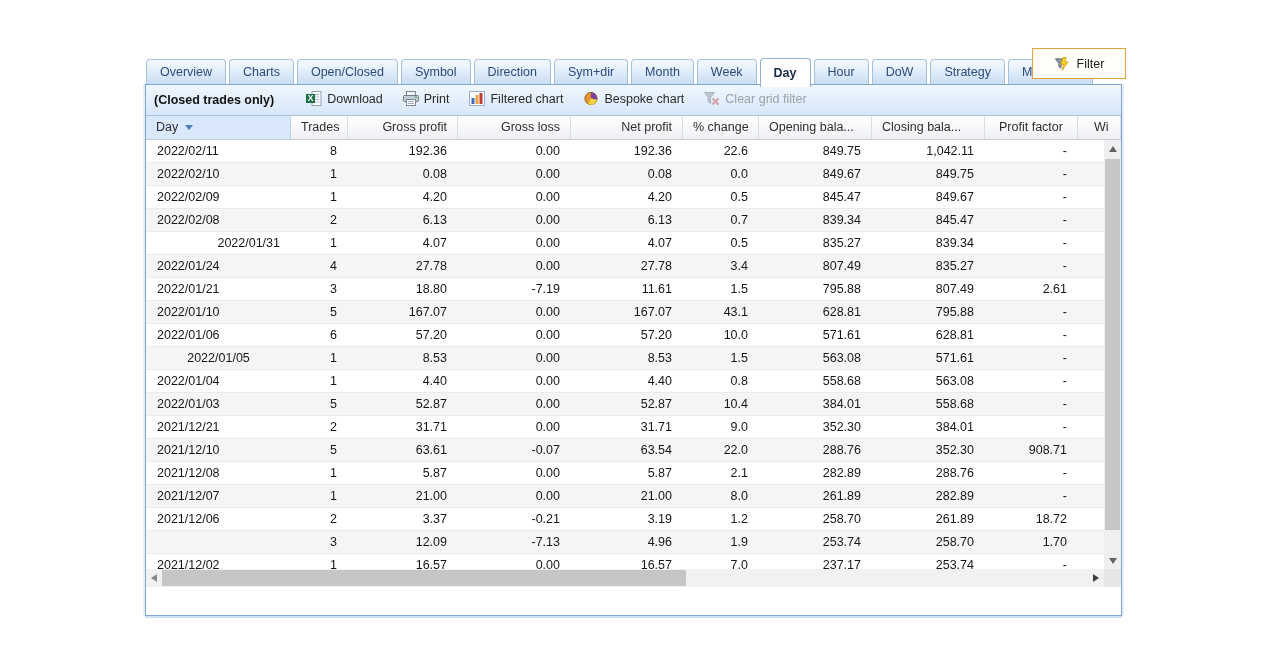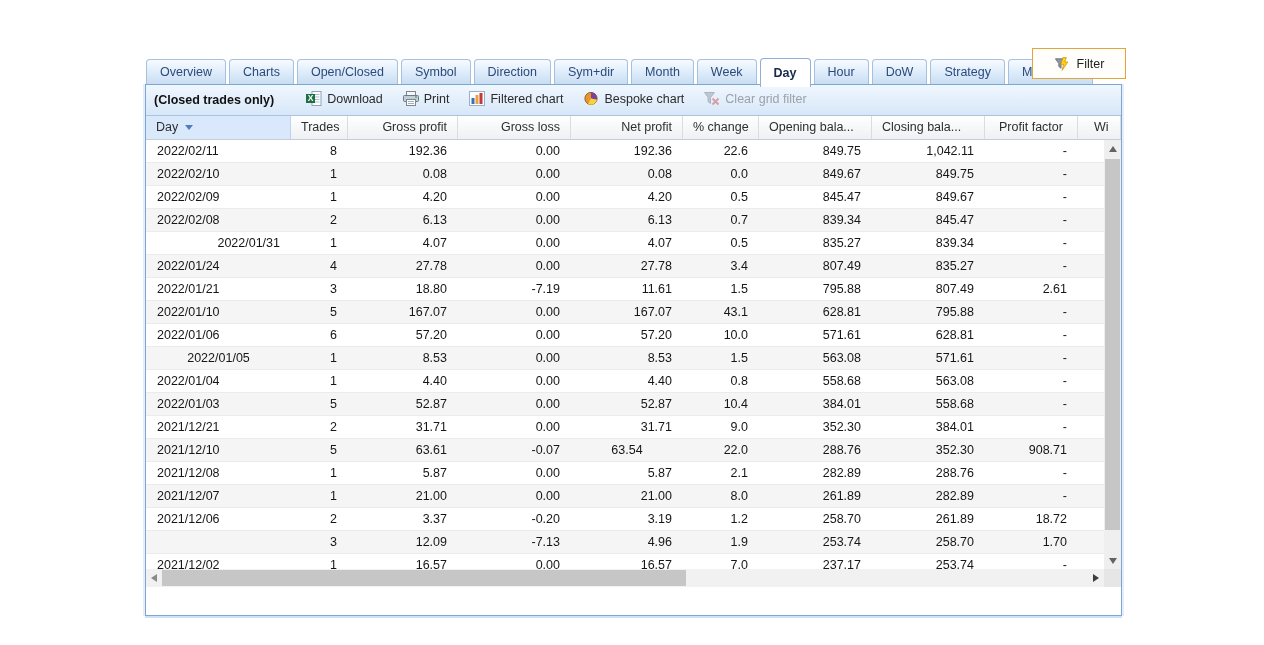--- a/index.html
+++ b/index.html
@@ -321,21 +321,21 @@
           <div class="tcell" style="width: 113px; text-align: right;">352.30</div>
           <div class="tcell" style="width: 113px; text-align: right;">384.01</div>
           <div class="tcell" style="width: 93px; text-align: right;">-</div>
           <div class="tcell" style="width: 43px; text-align: right;"></div>
         </div>
         <div class="trow alt">
           <div class="tcell" style="width: 145px; text-align: left;">2021/12/10</div>
           <div class="tcell" style="width: 57px; text-align: right;">5</div>
           <div class="tcell" style="width: 110px; text-align: right;">63.61</div>
           <div class="tcell" style="width: 113px; text-align: right;">-0.07</div>
-          <div class="tcell" style="width: 112px; text-align: center;">63.54</div>
+          <div class="tcell" style="width: 112px; text-align: right;">63.54</div>
           <div class="tcell" style="width: 76px; text-align: right;">22.0</div>
           <div class="tcell" style="width: 113px; text-align: right;">288.76</div>
           <div class="tcell" style="width: 113px; text-align: right;">352.30</div>
           <div class="tcell" style="width: 93px; text-align: right;">908.71</div>
           <div class="tcell" style="width: 43px; text-align: right;"></div>
         </div>
         <div class="trow">
           <div class="tcell" style="width: 145px; text-align: left;">2021/12/08</div>
           <div class="tcell" style="width: 57px; text-align: right;">1</div>
           <div class="tcell" style="width: 110px; text-align: right;">5.87</div>
@@ -356,21 +356,21 @@
           <div class="tcell" style="width: 76px; text-align: right;">8.0</div>
           <div class="tcell" style="width: 113px; text-align: right;">261.89</div>
           <div class="tcell" style="width: 113px; text-align: right;">282.89</div>
           <div class="tcell" style="width: 93px; text-align: right;">-</div>
           <div class="tcell" style="width: 43px; text-align: right;"></div>
         </div>
         <div class="trow">
           <div class="tcell" style="width: 145px; text-align: left;">2021/12/06</div>
           <div class="tcell" style="width: 57px; text-align: right;">2</div>
           <div class="tcell" style="width: 110px; text-align: right;">3.37</div>
-          <div class="tcell" style="width: 113px; text-align: right;">-0.20</div>
+          <div class="tcell" style="width: 113px; text-align: right;">-0.21</div>
           <div class="tcell" style="width: 112px; text-align: right;">3.19</div>
           <div class="tcell" style="width: 76px; text-align: right;">1.2</div>
           <div class="tcell" style="width: 113px; text-align: right;">258.70</div>
           <div class="tcell" style="width: 113px; text-align: right;">261.89</div>
           <div class="tcell" style="width: 93px; text-align: right;">18.72</div>
           <div class="tcell" style="width: 43px; text-align: right;"></div>
         </div>
         <div class="trow alt">
           <div class="tcell" style="width: 145px; text-align: left; margin-top: 48px;">2021/12/03</div>
           <div class="tcell" style="width: 57px; text-align: right;">3</div>

